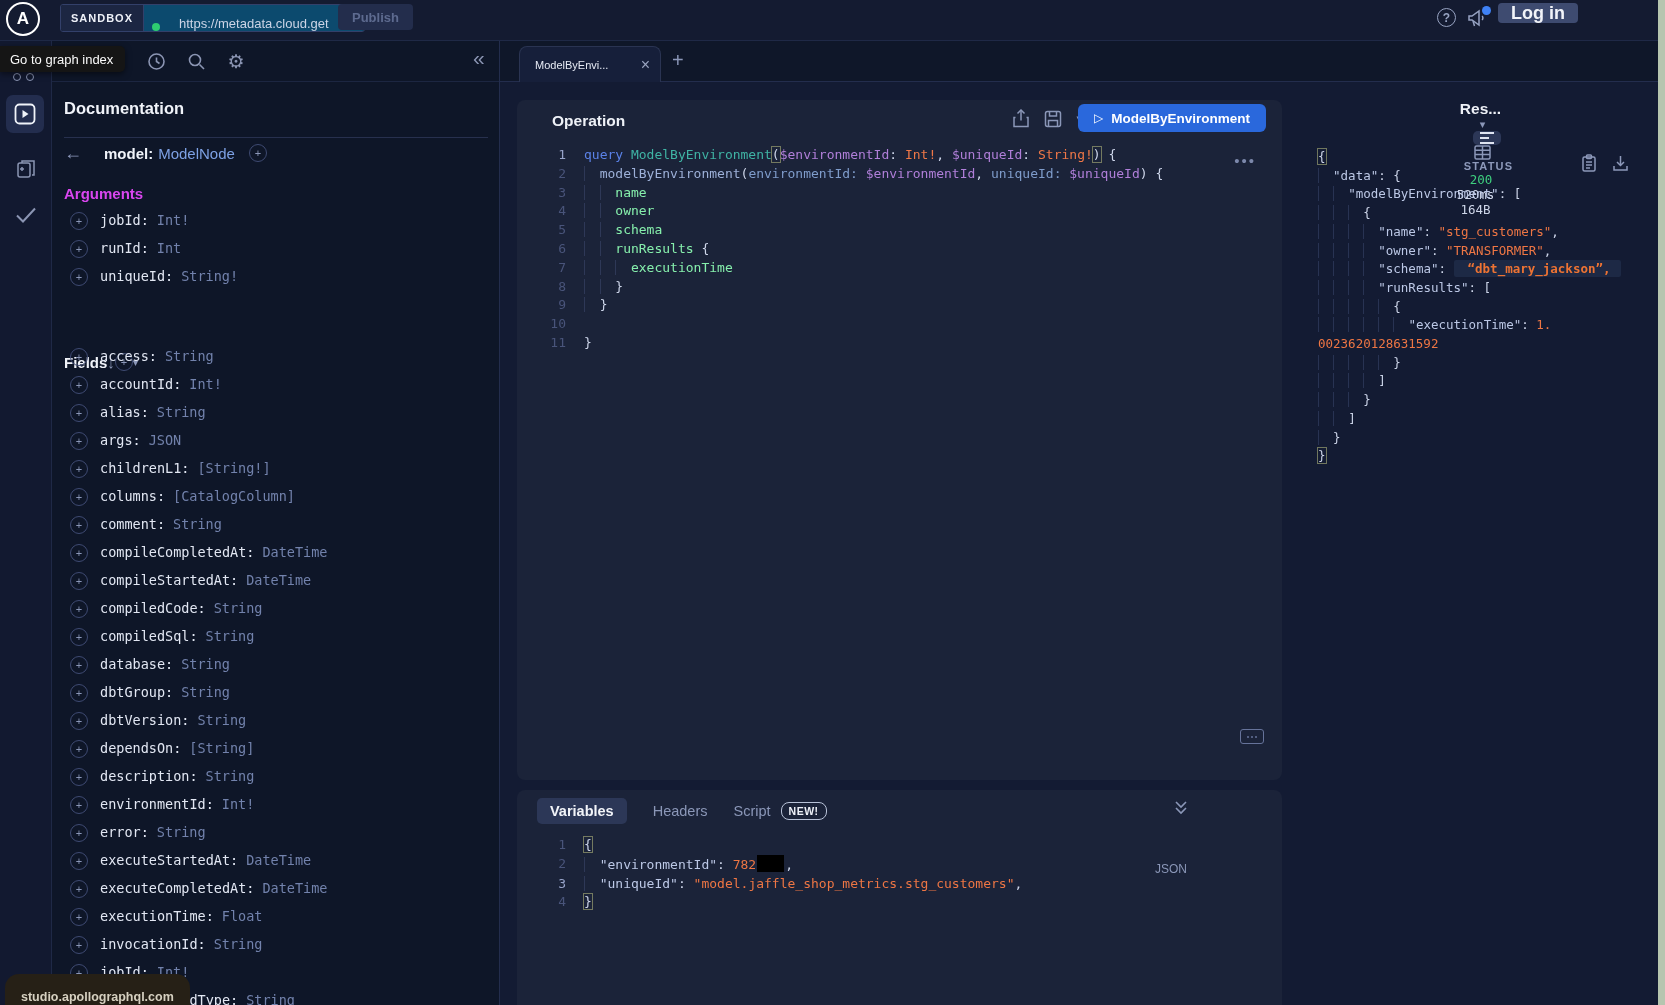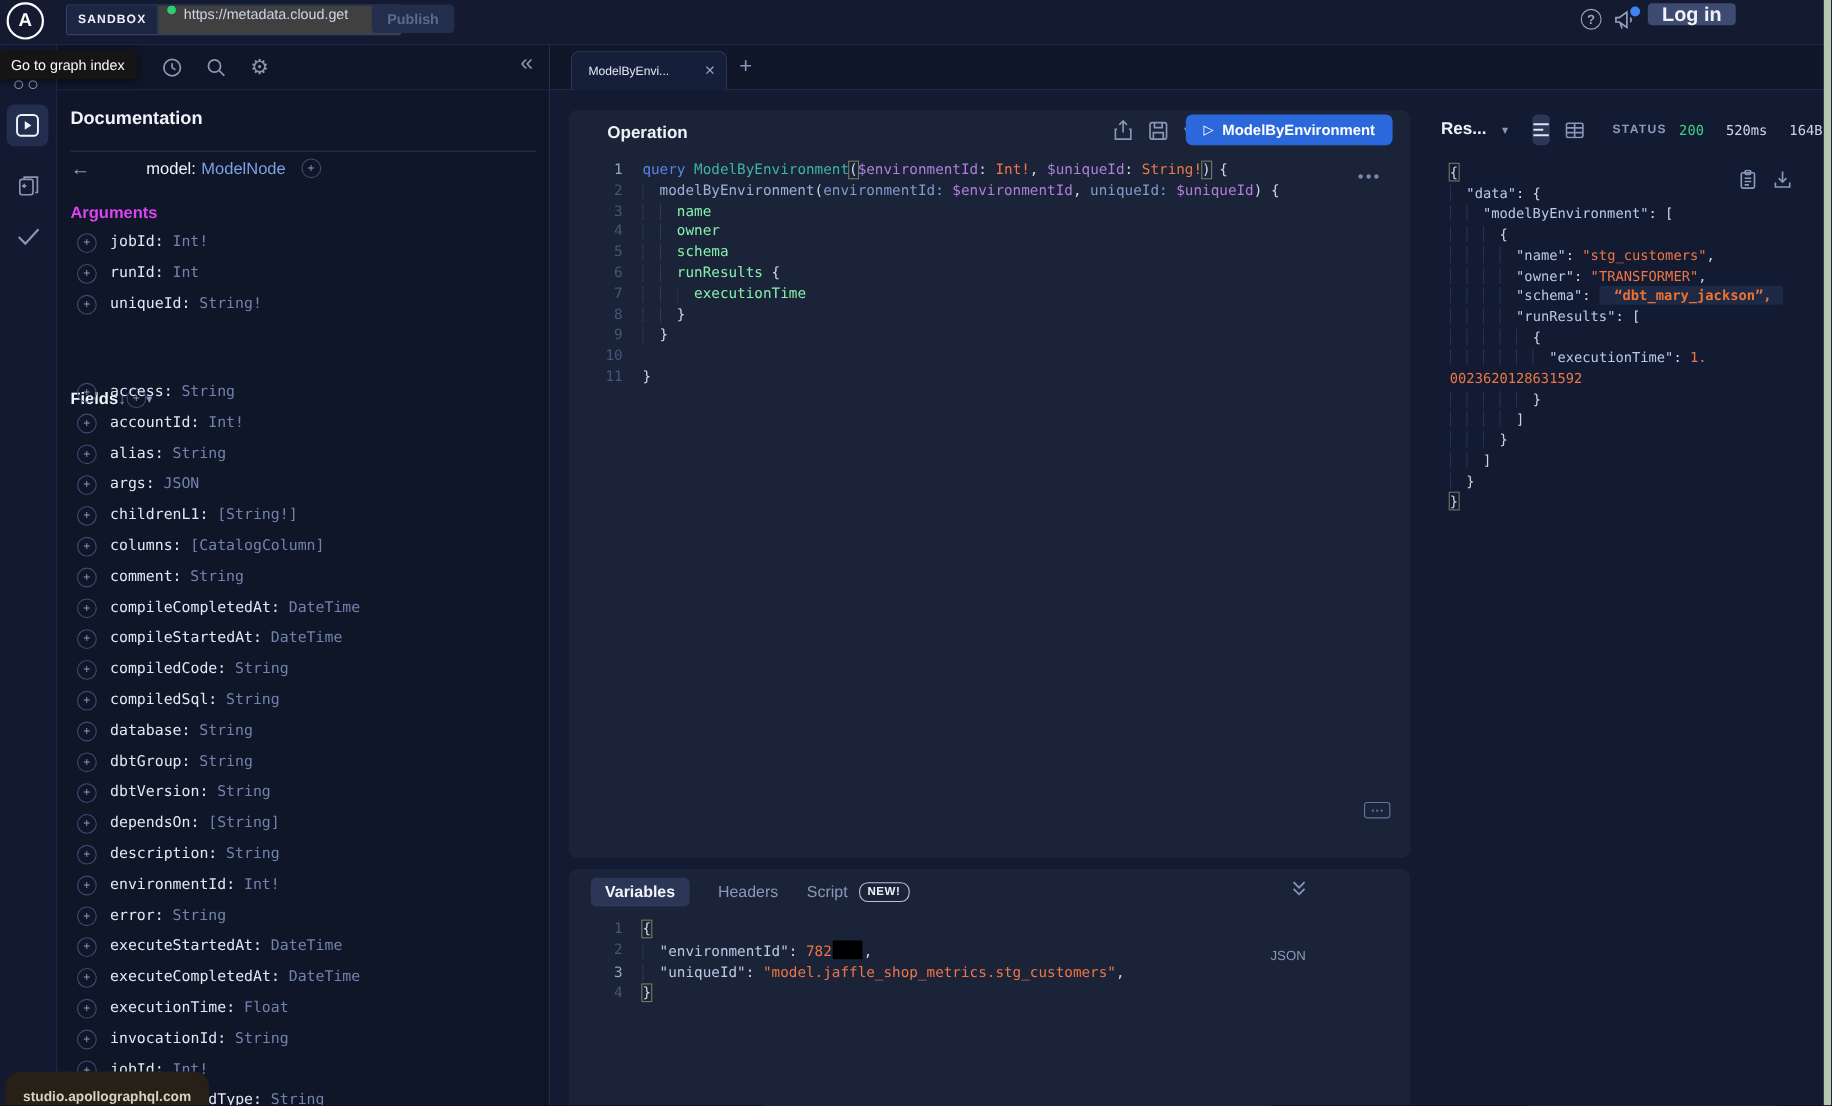--- a/index.html
+++ b/index.html
@@ -6,21 +6,21 @@
   .screen{position:relative;width:1665px;height:1005px;overflow:hidden;background:#131b33;
     font-family:"Liberation Sans",sans-serif;color:#dfe4f0;-webkit-font-smoothing:antialiased;}
   .mono{font-family:"DejaVu Sans Mono",monospace;}
 
   
   .topbar{position:absolute;left:0;top:0;width:1665px;height:41px;background:#141b31;border-bottom:1px solid #1f2946;box-sizing:border-box;z-index:30;}
   .logo{position:absolute;left:6px;top:2px;width:34px;height:34px;border:2px solid #fff;border-radius:50%;box-sizing:border-box;
     display:flex;align-items:center;justify-content:center;font-weight:bold;font-size:17px;color:#fff;background:#141b31;}
   .sandbox-group{position:absolute;left:60px;top:4px;height:26px;display:flex;border:1px solid #33406a;border-radius:3px;overflow:hidden;}
   .sandbox-badge{background:#1c2642;color:#eef1f8;font-size:11px;font-weight:bold;letter-spacing:1px;display:flex;align-items:center;padding:0 10px;border-right:1px solid #33406a;}
-  .urlbox{background:#404040;display:flex;align-items:flex-start;width:208px;padding:0 4px 0 8px;}
+  .urlbox{background:#0c4a6e;display:flex;align-items:flex-end;width:208px;padding:0 4px 0 8px;gap:12px;}
   .urldot{width:8px;height:8px;border-radius:50%;background:#2ecc71;margin-right:7px;flex:none;}
   .urltext{font-size:13px;color:#ccd4e6;white-space:nowrap;overflow:hidden;flex:1;}
   .urlgear{color:#8d99ba;font-size:17px;line-height:1;flex:none;cursor:pointer;}
   .publish-btn{position:absolute;left:338px;top:4px;height:26px;padding:0 14px;background:#232d4c;border-radius:4px;color:#5d6a8f;font-weight:bold;font-size:13px;display:flex;align-items:center;}
   .help-circle{position:absolute;left:1437px;top:8px;width:19px;height:19px;border:1.5px solid #97a3c2;border-radius:50%;box-sizing:border-box;color:#97a3c2;font-size:12px;display:flex;align-items:center;justify-content:center;font-weight:bold;}
   .megaphone{position:absolute;left:1466px;top:8px;width:24px;height:22px;}
   .mega-dot{position:absolute;right:-1px;top:-2px;width:9px;height:9px;border-radius:50%;background:#3f82f6;}
   .login-btn{position:absolute;left:1498px;top:3px;height:20px;padding:0 13px;background:#3e4b70;border-radius:4px;color:#f2f4f9;font-weight:bold;font-size:18px;display:flex;align-items:center;}
 
   
@@ -35,21 +35,21 @@
 
   
   .docwrap{position:absolute;left:52px;top:41px;width:448px;height:964px;background:#0e1628;border-right:1px solid #232d4d;box-sizing:border-box;overflow:hidden;}
   .doc-toolbar{position:absolute;left:0;top:0;width:100%;height:41px;border-bottom:1px solid #1c2641;box-sizing:border-box;}
   .dt-icon{position:absolute;top:8px;width:24px;height:24px;color:#8b95b3;display:flex;align-items:center;justify-content:center;}
   .collapse{position:absolute;left:421px;top:5px;font-size:21px;color:#8b95b3;cursor:pointer;}
   .doc-title{position:absolute;left:12px;top:58px;font-size:16.5px;font-weight:bold;color:#f0f3f9;}
   .doc-hr{position:absolute;left:12px;top:96px;width:424px;height:1px;background:#27304e;}
   .crumb{position:absolute;left:12px;top:100px;height:24px;display:flex;align-items:center;}
   .crumb .back{color:#8b97bb;font-size:18px;margin-right:22px;cursor:pointer;}
-  .crumb .cf{font-weight:normal;color:#f0f3f9;font-size:15px;margin-left:29px;}
+  .crumb .cf{font-weight:bold;color:#f0f3f9;font-size:15px;}
   .crumb .ct{color:#7da1e4;font-size:15px;margin-left:5px;}
   .section-h{position:absolute;left:12px;font-size:15px;font-weight:bold;color:#d946ef;}
   .fields-head{position:absolute;left:12px;top:312px;display:flex;align-items:center;gap:0;}
   .fields-head .fh{font-size:15px;font-weight:bold;color:#f0f3f9;}
   .sort-arrow{color:#8b97b8;font-size:15px;}
   .mini-chev{color:#8b97b8;font-size:11px;}
   .doc-rows{position:absolute;left:0;width:448px;}
   .doc-row{height:28px;display:flex;align-items:flex-start;padding-left:18px;box-sizing:border-box;}
   .plus-circle{width:18px;height:18px;border:1.3px solid #3e4a72;border-radius:50%;box-sizing:border-box;color:#8b97b8;
     display:flex;align-items:center;justify-content:center;font-size:11px;flex:none;cursor:pointer;}
@@ -97,21 +97,21 @@
   
   .var-tabs{position:absolute;left:20px;top:8px;display:flex;align-items:center;gap:26px;}
   .vtab-active{background:#2c3757;border-radius:5px;padding:5px 13px;font-size:14.5px;font-weight:bold;color:#f2f4f9;cursor:pointer;}
   .vtab{font-size:14.5px;color:#8b97b8;cursor:pointer;}
   .new-badge{border:1px solid #b8c2d8;border-radius:8px;padding:2px 7px;font-size:10.5px;font-weight:bold;color:#eef1f8;margin-left:-16px;letter-spacing:.5px;}
   .var-collapse{position:absolute;right:94px;top:10px;color:#8b97b8;cursor:pointer;}
   .json-label{position:absolute;right:95px;top:72px;font-size:12px;color:#8b97b8;}
 
   
   .resp{position:absolute;left:800px;top:18px;width:351px;height:905px;}
-  .resp-head{position:absolute;left:0;top:0;width:100%;height:36px;display:flex;align-items:center;}
+  .resp-head{position:absolute;left:0;top:0;width:100%;height:36px;display:flex;align-items:center;flex-direction:column;}
   .resp-title{font-size:15.5px;font-weight:bold;color:#eef1f7;margin-left:10px;}
   .resp-chev{color:#8b97b8;font-size:11px;margin-left:14px;cursor:pointer;}
   .view-btn{width:28px;height:28px;border-radius:5px;display:flex;align-items:center;justify-content:center;color:#c9d1e6;margin-left:22px;cursor:pointer;}
   .view-btn.on{background:#2c3757;}
   .view-btn.off{color:#8b97b8;margin-left:14px;}
   .status-label{font-size:11px;letter-spacing:1.2px;color:#8d99ba;margin-left:26px;font-weight:bold;}
   .status-code{font-size:12.5px;margin-left:11px;font-family:"DejaVu Sans Mono",monospace;}
   .pipe{width:1px;height:16px;background:#2f3a5a;margin:0 10px;}
   .meta-val{font-size:12.5px;color:#cdd5e8;font-family:"DejaVu Sans Mono",monospace;}
   .resp-actions{position:absolute;right:22px;top:54px;display:flex;gap:15px;color:#8d99ba;}

